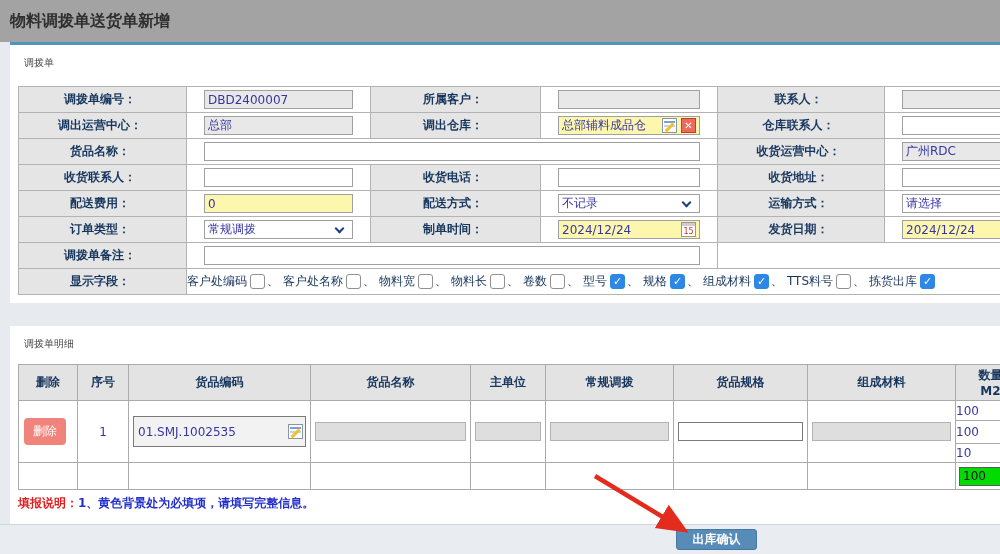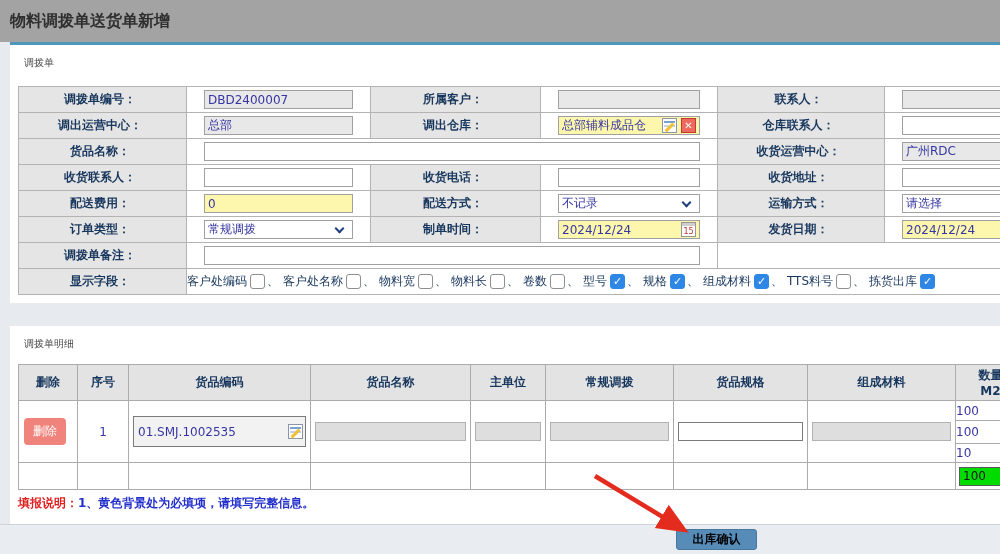--- a/index.html
+++ b/index.html
@@ -59,21 +59,21 @@
   .code-box .val { flex:1 1 auto; overflow:hidden; white-space:nowrap; }
   .dis { height:19px; margin:0 4px; background:#dedede; border:1px solid #b2b2b2; }
   .spec-inp { height:19px; margin:0 4px; background:#fff; border:1px solid #7a7a7a; }
   .green-inp { width:55px; height:19px; margin:2px 0 2px 3px; background:#00dc00; border:1px solid #5a5a5a; color:#161616; font-size:12px; line-height:17px; padding-left:3px; }
 
   .note { position:absolute; left:18px; top:495px; font-size:12px; font-weight:bold; white-space:nowrap; }
   .note .note-label { color:#e01f1f; }
   .note .note-text { color:#2330cc; }
 
   .footer { position:absolute; left:0; top:524px; width:1000px; height:30px; background:#e9edf2; border-top:1px solid #ccd4dc; }
-  .btn-confirm { position:absolute; left:676px; top:529px; width:81px; height:21px; background:#578cb8; border:1px solid #47799f; border-radius:3px; color:#000000; font-size:12px; font-weight:bold; text-align:center; line-height:19px; cursor:pointer; }
+  .btn-confirm { position:absolute; left:676px; top:529px; width:81px; height:21px; background:#578cb8; border:1px solid #47799f; border-radius:3px; color:#ffffff; font-size:12px; font-weight:bold; text-align:center; line-height:19px; cursor:pointer; }
 
   .arrow-svg { position:absolute; left:555px; top:462px; width:170px; height:90px; pointer-events:none; }
 </style>
 </head>
 <body>
 
 <div class="titlebar">
   <div class="page-title">物料调拨单送货单新增</div>
 </div>
 

